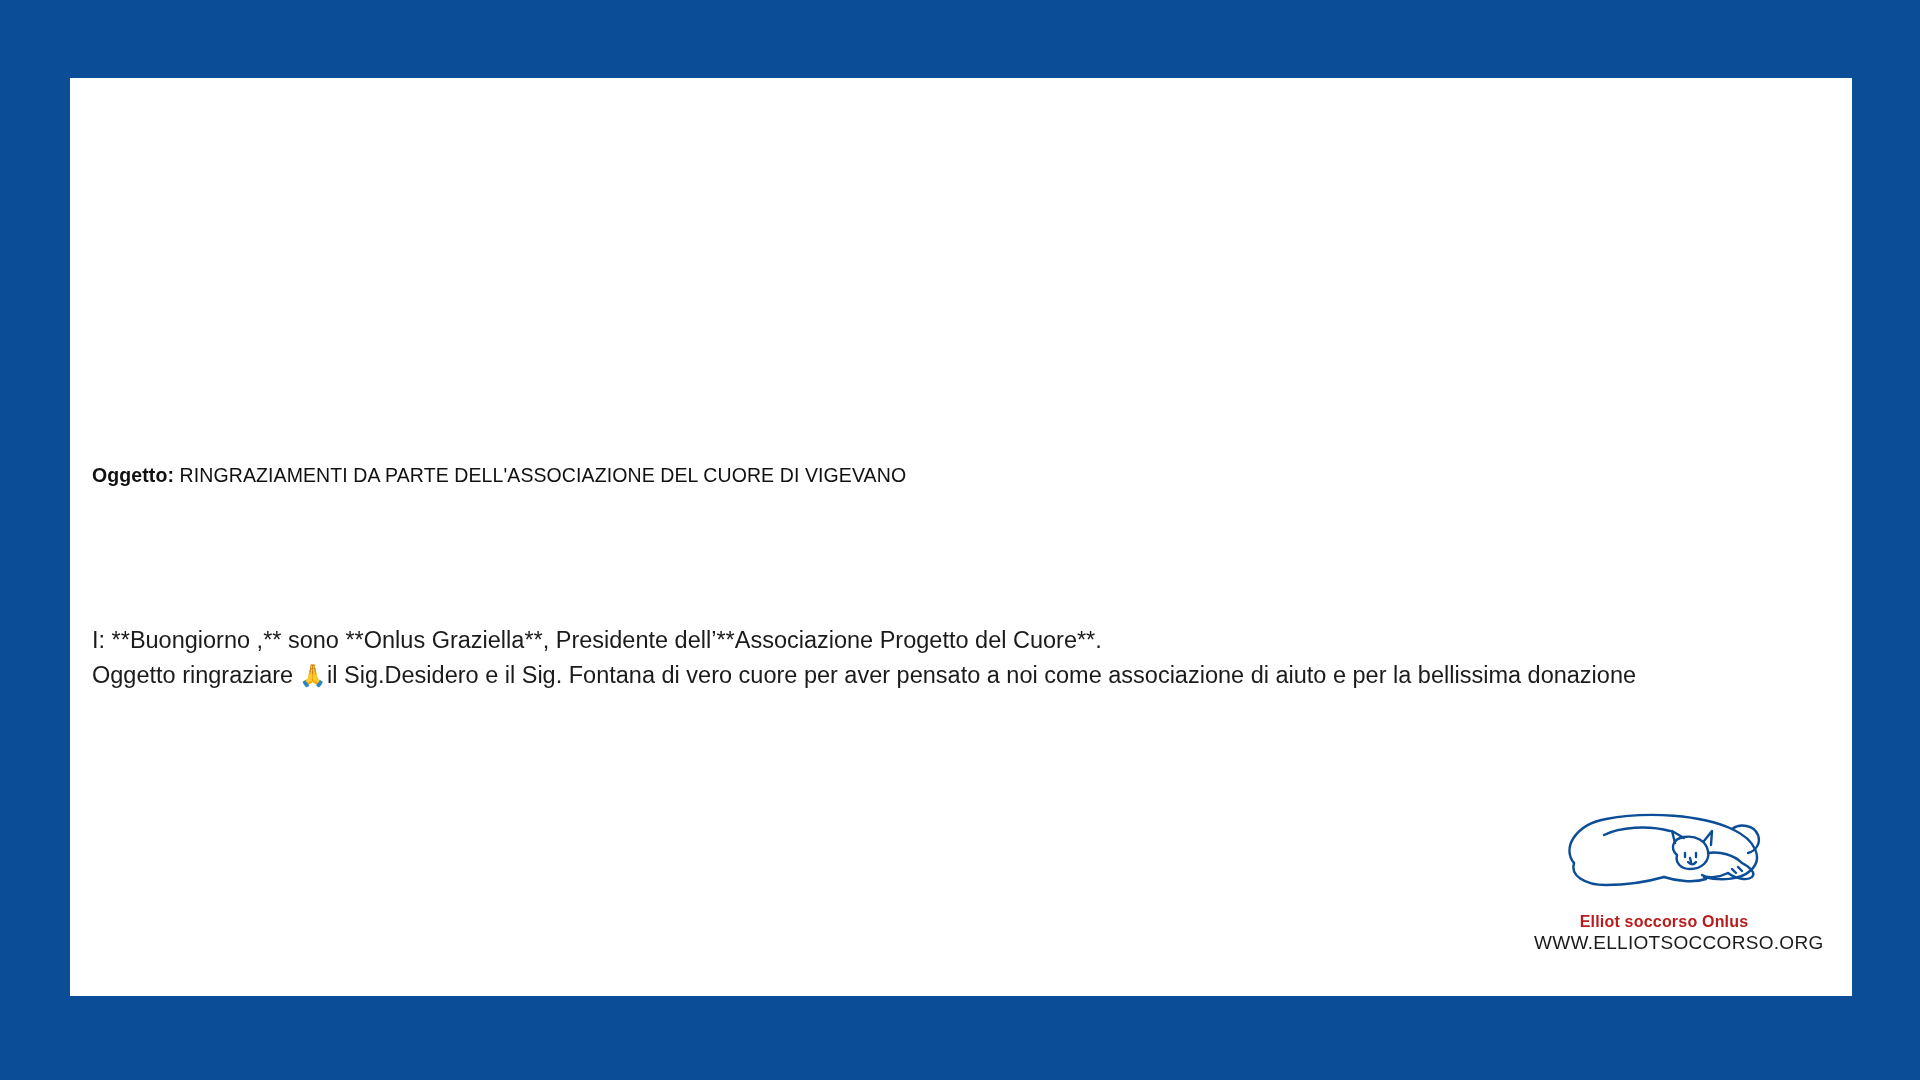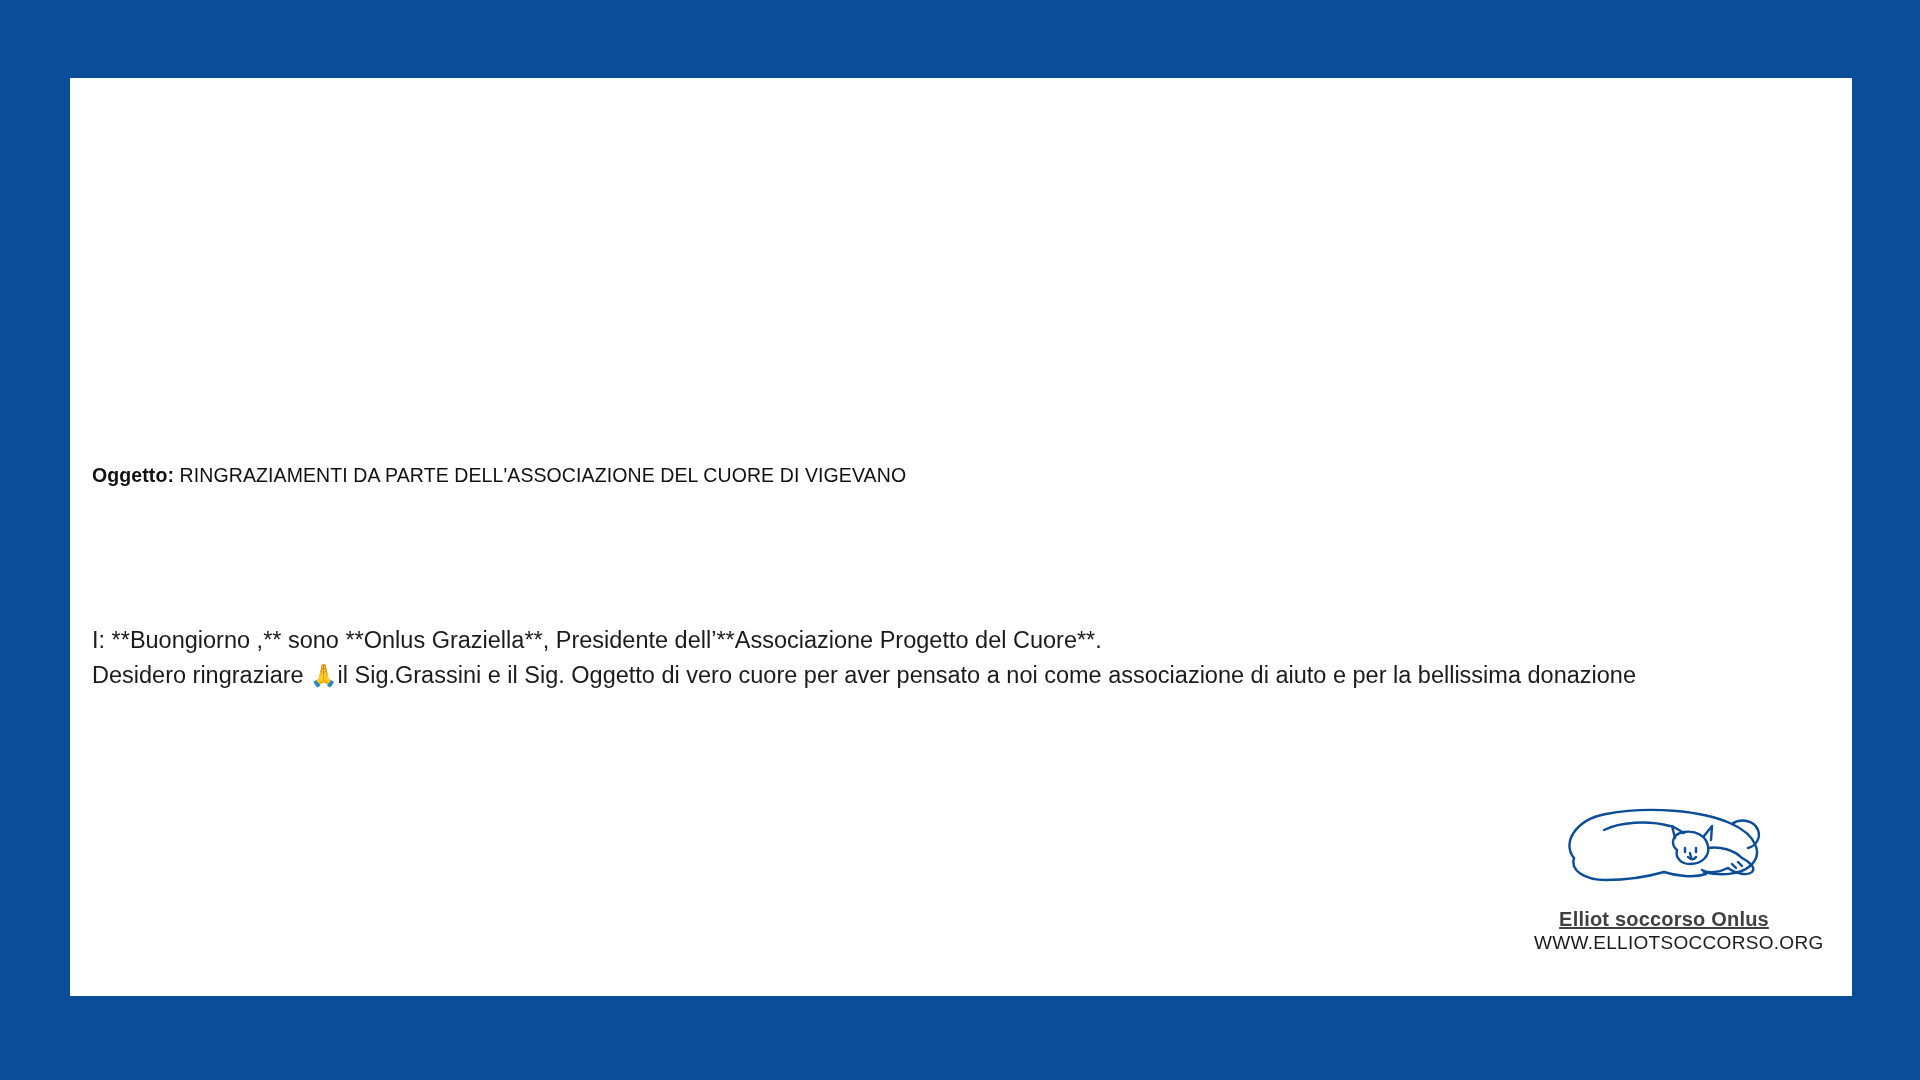--- a/index.html
+++ b/index.html
@@ -75,26 +75,25 @@
     width: 260px;
     text-align: center;
   }
   .logo-mark {
     width: 240px;
     height: 105px;
     margin: 0 auto 6px auto;
     display: block;
   }
   .logo-title {
-    font-size: 20px;
+    font-size: 16px;
     font-weight: bold;
-    color: #404040;
+    color: #b91c1c;
     letter-spacing: 0.2px;
     line-height: 1.2;
-    text-decoration: underline;
   }
   .logo-url {
     font-size: 19px;
     color: #1b1b1b;
     letter-spacing: 0.3px;
     margin-top: 1px;
   }
 </style>
 </head>
 <body>
@@ -105,21 +104,21 @@
     <div class="doc-inner">
 
       <div class="subject-line">
         <span class="subject-label">Oggetto:</span>
         <span class="subject-value">RINGRAZIAMENTI DA PARTE DELL'ASSOCIAZIONE DEL CUORE DI VIGEVANO</span>
       </div>
 
       <div class="body-block">
         <span class="body-line">I:  **Buongiorno ,**  sono **Onlus Graziella**, Presidente dell’**Associazione Progetto del Cuore**.</span>
         <span class="body-line wrapped">
-          <span>Desidero ringraziare </span><span class="emoji-inline">🙏</span><span>il Sig.Grassini e il Sig. Oggetto di vero cuore per aver pensato a noi come associazione di aiuto e per la bellissima donazione</span>
+          <span>Oggetto ringraziare </span><span class="emoji-inline">🙏</span><span>il Sig.Desidero e il Sig. Fontana di vero cuore per aver pensato a noi come associazione di aiuto e per la bellissima donazione</span>
         </span>
       </div>
 
       <div class="logo-area">
         <svg class="logo-mark" viewBox="0 0 240 105" xmlns="http://www.w3.org/2000/svg">
           <g fill="none" stroke="#0b4d96" stroke-width="2.4" stroke-linecap="round" stroke-linejoin="round">
             <path d="M30 62 C18 48, 30 24, 62 18 C104 10, 158 14, 188 28 C212 39, 220 58, 206 70 C196 79, 176 80, 160 76"></path>
             <path d="M30 62 C26 74, 40 84, 62 84 C86 84, 106 80, 120 76"></path>
             <path d="M120 76 C132 80, 150 82, 162 78"></path>
             <path d="M188 28 C196 22, 210 24, 214 34 C217 42, 212 50, 204 52"></path>

